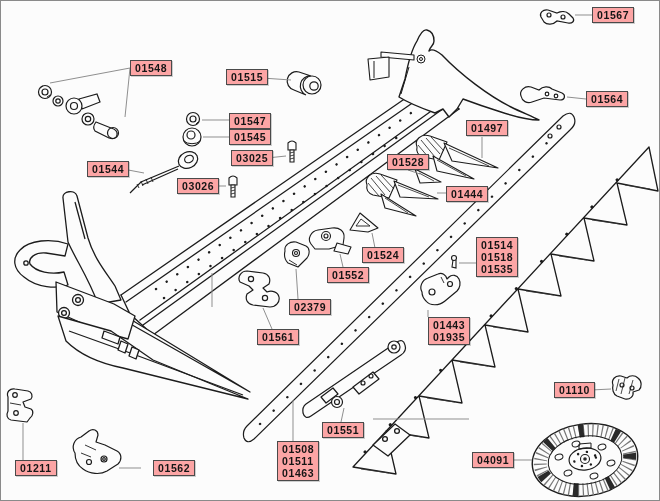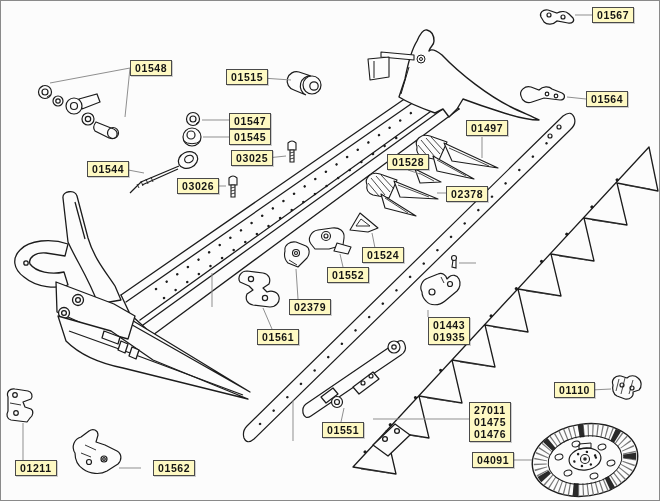--- a/index.html
+++ b/index.html
@@ -1,20 +1,20 @@
 <!DOCTYPE html>
 <html><head>
 <meta charset="utf-8">
 <style>
   html,body{margin:0;padding:0;background:#fff;}
   #canvas{position:relative;width:660px;height:501px;background:#fcfcfc;border:1px solid #8a8a8a;box-sizing:border-box;overflow:hidden;font-family:"Liberation Sans",sans-serif;}
   #art{position:absolute;left:0;top:0;}
   .plabel{
     position:absolute;
-    background:#fef9c3;
+    background:#fca5a5;
     border:1px solid #4a4a4a;
     color:#151515;
     font:bold 10.5px/12px "Liberation Sans",sans-serif;
     letter-spacing:.6px;
     padding:1px 4px;
     white-space:pre-line;
     box-shadow:1px 1px 0 rgba(0,0,0,.18);
   }
 </style>
 </head>
@@ -288,29 +288,32 @@
 <div class="plabel" style="left:129px;top:59px">01548</div>
 <div class="plabel" style="left:225px;top:68px">01515</div>
 <div class="plabel" style="left:228px;top:112px">01547</div>
 <div class="plabel" style="left:228px;top:128px">01545</div>
 <div class="plabel" style="left:230px;top:149px">03025</div>
 <div class="plabel" style="left:86px;top:160px">01544</div>
 <div class="plabel" style="left:176px;top:177px">03026</div>
 <div class="plabel" style="left:585px;top:90px">01564</div>
 <div class="plabel" style="left:465px;top:119px">01497</div>
 <div class="plabel" style="left:386px;top:153px">01528</div>
-<div class="plabel" style="left:445px;top:185px">02378</div>
+<div class="plabel" style="left:445px;top:185px">01444</div>
+<div class="plabel" style="left:475px;top:236px">01514
+01518
+01535</div>
 <div class="plabel" style="left:361px;top:246px">01524</div>
 <div class="plabel" style="left:326px;top:266px">01552</div>
 <div class="plabel" style="left:288px;top:298px">02379</div>
 <div class="plabel" style="left:427px;top:316px">01443
 01935</div>
 <div class="plabel" style="left:256px;top:328px">01561</div>
 <div class="plabel" style="left:321px;top:421px">01551</div>
 <div class="plabel" style="left:553px;top:381px">01110</div>
-<div class="plabel" style="left:468px;top:401px">27011
-01475
-01476</div>
+<div class="plabel" style="left:276px;top:440px">01508
+01511
+01463</div>
 <div class="plabel" style="left:471px;top:451px">04091</div>
 <div class="plabel" style="left:152px;top:459px">01562</div>
 <div class="plabel" style="left:14px;top:459px">01211</div>
 
 </div>
 
 </body></html>

